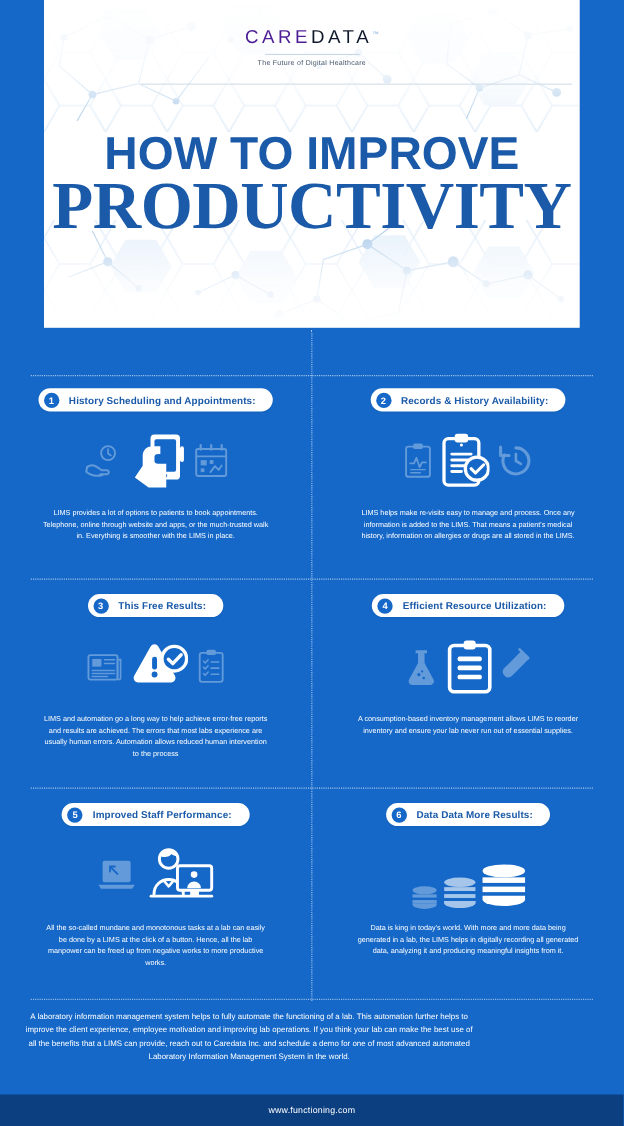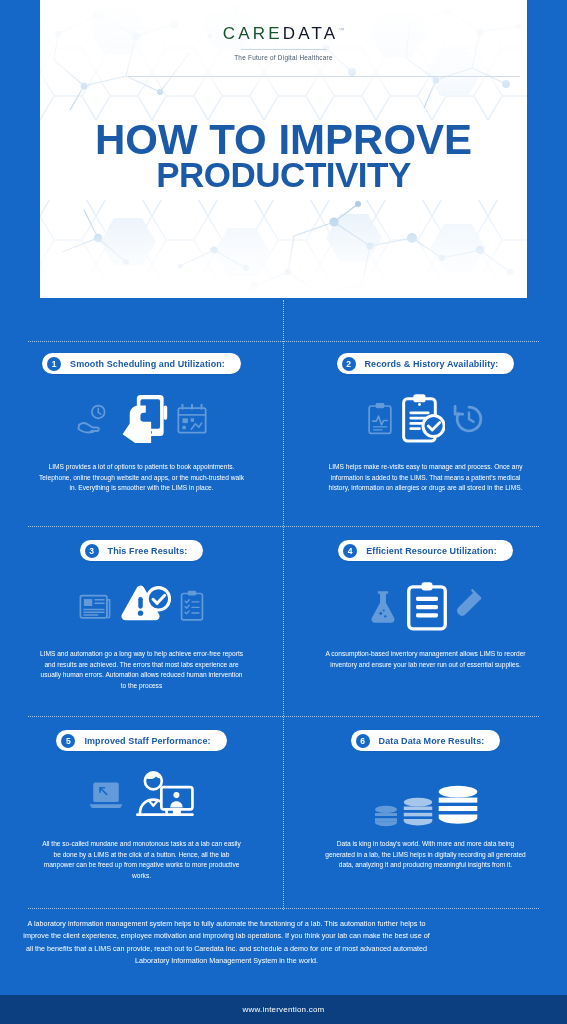--- a/index.html
+++ b/index.html
@@ -23,21 +23,21 @@
   }
   .hexpattern{ position:absolute; inset:0; pointer-events:none; }
 
   .logo-block{
     position:absolute; left:0; right:0; top:24px; text-align:center; z-index:3;
   }
   .logo-word{
     font-size:17px; letter-spacing:3.2px; font-weight:400;
     display:inline-block; position:relative;
   }
-  .logo-care{ color:#14532d;margin-top:48px; }
+  .logo-care{ color:#4c1d95;margin-top:48px; }
   .logo-data{ color:#0f172a; }
   .logo-tm{ font-size:6px; vertical-align:super; color:#8bb4dc; letter-spacing:0; }
   .logo-rule{
     width:86px; height:1px; background:#c8d8ea; margin:5px auto 4px;
   }
   .logo-tag{
     font-size:6.4px; color:#46566a; letter-spacing:.25px;
   }
 
   .title-rule{
@@ -49,21 +49,21 @@
     position:absolute; left:0; right:0; top:84px; z-index:4; text-align:center;
     line-height:.94;
     margin-top:36px;
   }
   .tline{
     font-weight:700; color:#1a5aa8; font-size:45px; letter-spacing:-0.5px;
     white-space:nowrap;
   }
   .tline.l1{ font-size:42px; letter-spacing:0px; }
   .tline.l2{ font-size:45px; }
-  .tline.l3{ font-size:35px; }
+  .tline.l3{ font-size:61px;font-family:Liberation Serif, serif; }
   .flaskglyph{
     display:inline-block; width:.60em; height:.82em; position:relative;
     vertical-align:-0.06em; margin:0 -0.02em;
   }
   .flaskglyph svg{ width:100%; height:100%; display:block; }
 
   
   .grid{
     position:absolute; left:0; top:300px; width:567px; height:610px;
   }
@@ -245,21 +245,21 @@
 
   <div class="vdivider"></div>
   <div class="hdivider" style="top:41px"></div>
   <div class="hdivider" style="top:226px"></div>
   <div class="hdivider" style="top:416px"></div>
   <div class="hdivider" style="top:608px"></div>
 
   <div class="cell" style="left:0;top:53px">
     <div class="pill">
       <span class="pill-num">1</span>
-      <span class="pill-label">Smooth Scheduling and Utilization:</span>
+      <span class="pill-label">History Scheduling and Appointments:</span>
     </div>
     <div class="iconrow">
       <svg class="ic ic-dim" width="34" height="34" viewBox="0 0 48 48">
         <circle cx="30" cy="14" r="9" fill="none" stroke="#fff" stroke-width="2.4"></circle>
         <path d="M30 9v5.5l3.5 2.5" stroke="#fff" stroke-width="2.2" fill="none" stroke-linecap="round"></path>
         <path d="M3 32c4-3 9-3 13 0l6 4h7a2.6 2.6 0 010 5h-9" stroke="#fff" stroke-width="2.6" fill="none" stroke-linecap="round" stroke-linejoin="round"></path>
         <path d="M3 32l-1 6c6 5 14 6 21 4" stroke="#fff" stroke-width="2.6" fill="none" stroke-linecap="round"></path>
       </svg>
       <svg class="ic" width="50" height="52" viewBox="0 0 56 58">
         <rect x="20" y="2" width="30" height="46" rx="4" fill="#fff"></rect>
@@ -420,14 +420,14 @@
         <path d="M2 35v4c0 3.9 10.3 7 23 7s23-3.1 23-7v-4z" fill="#fff"></path>
       </svg>
     </div>
     <div class="blurb">Data is king in today's world. With more and more data being generated in a lab, the LIMS helps in digitally recording all generated data, analyzing it and producing meaningful insights from it.</div>
   </div>
 </div>
 
 <div class="footer-text">A laboratory information management system helps to fully automate the functioning of a lab. This automation further helps to improve the client experience, employee motivation and improving lab operations. If you think your lab can make the best use of all the benefits that a LIMS can provide, reach out to Caredata Inc. and schedule a demo for one of most advanced automated Laboratory Information Management System in the world.</div>
 
 <div class="bottom-bar">
-  <span>www.intervention.com</span>
+  <span>www.functioning.com</span>
 </div>
 
 </body></html>

